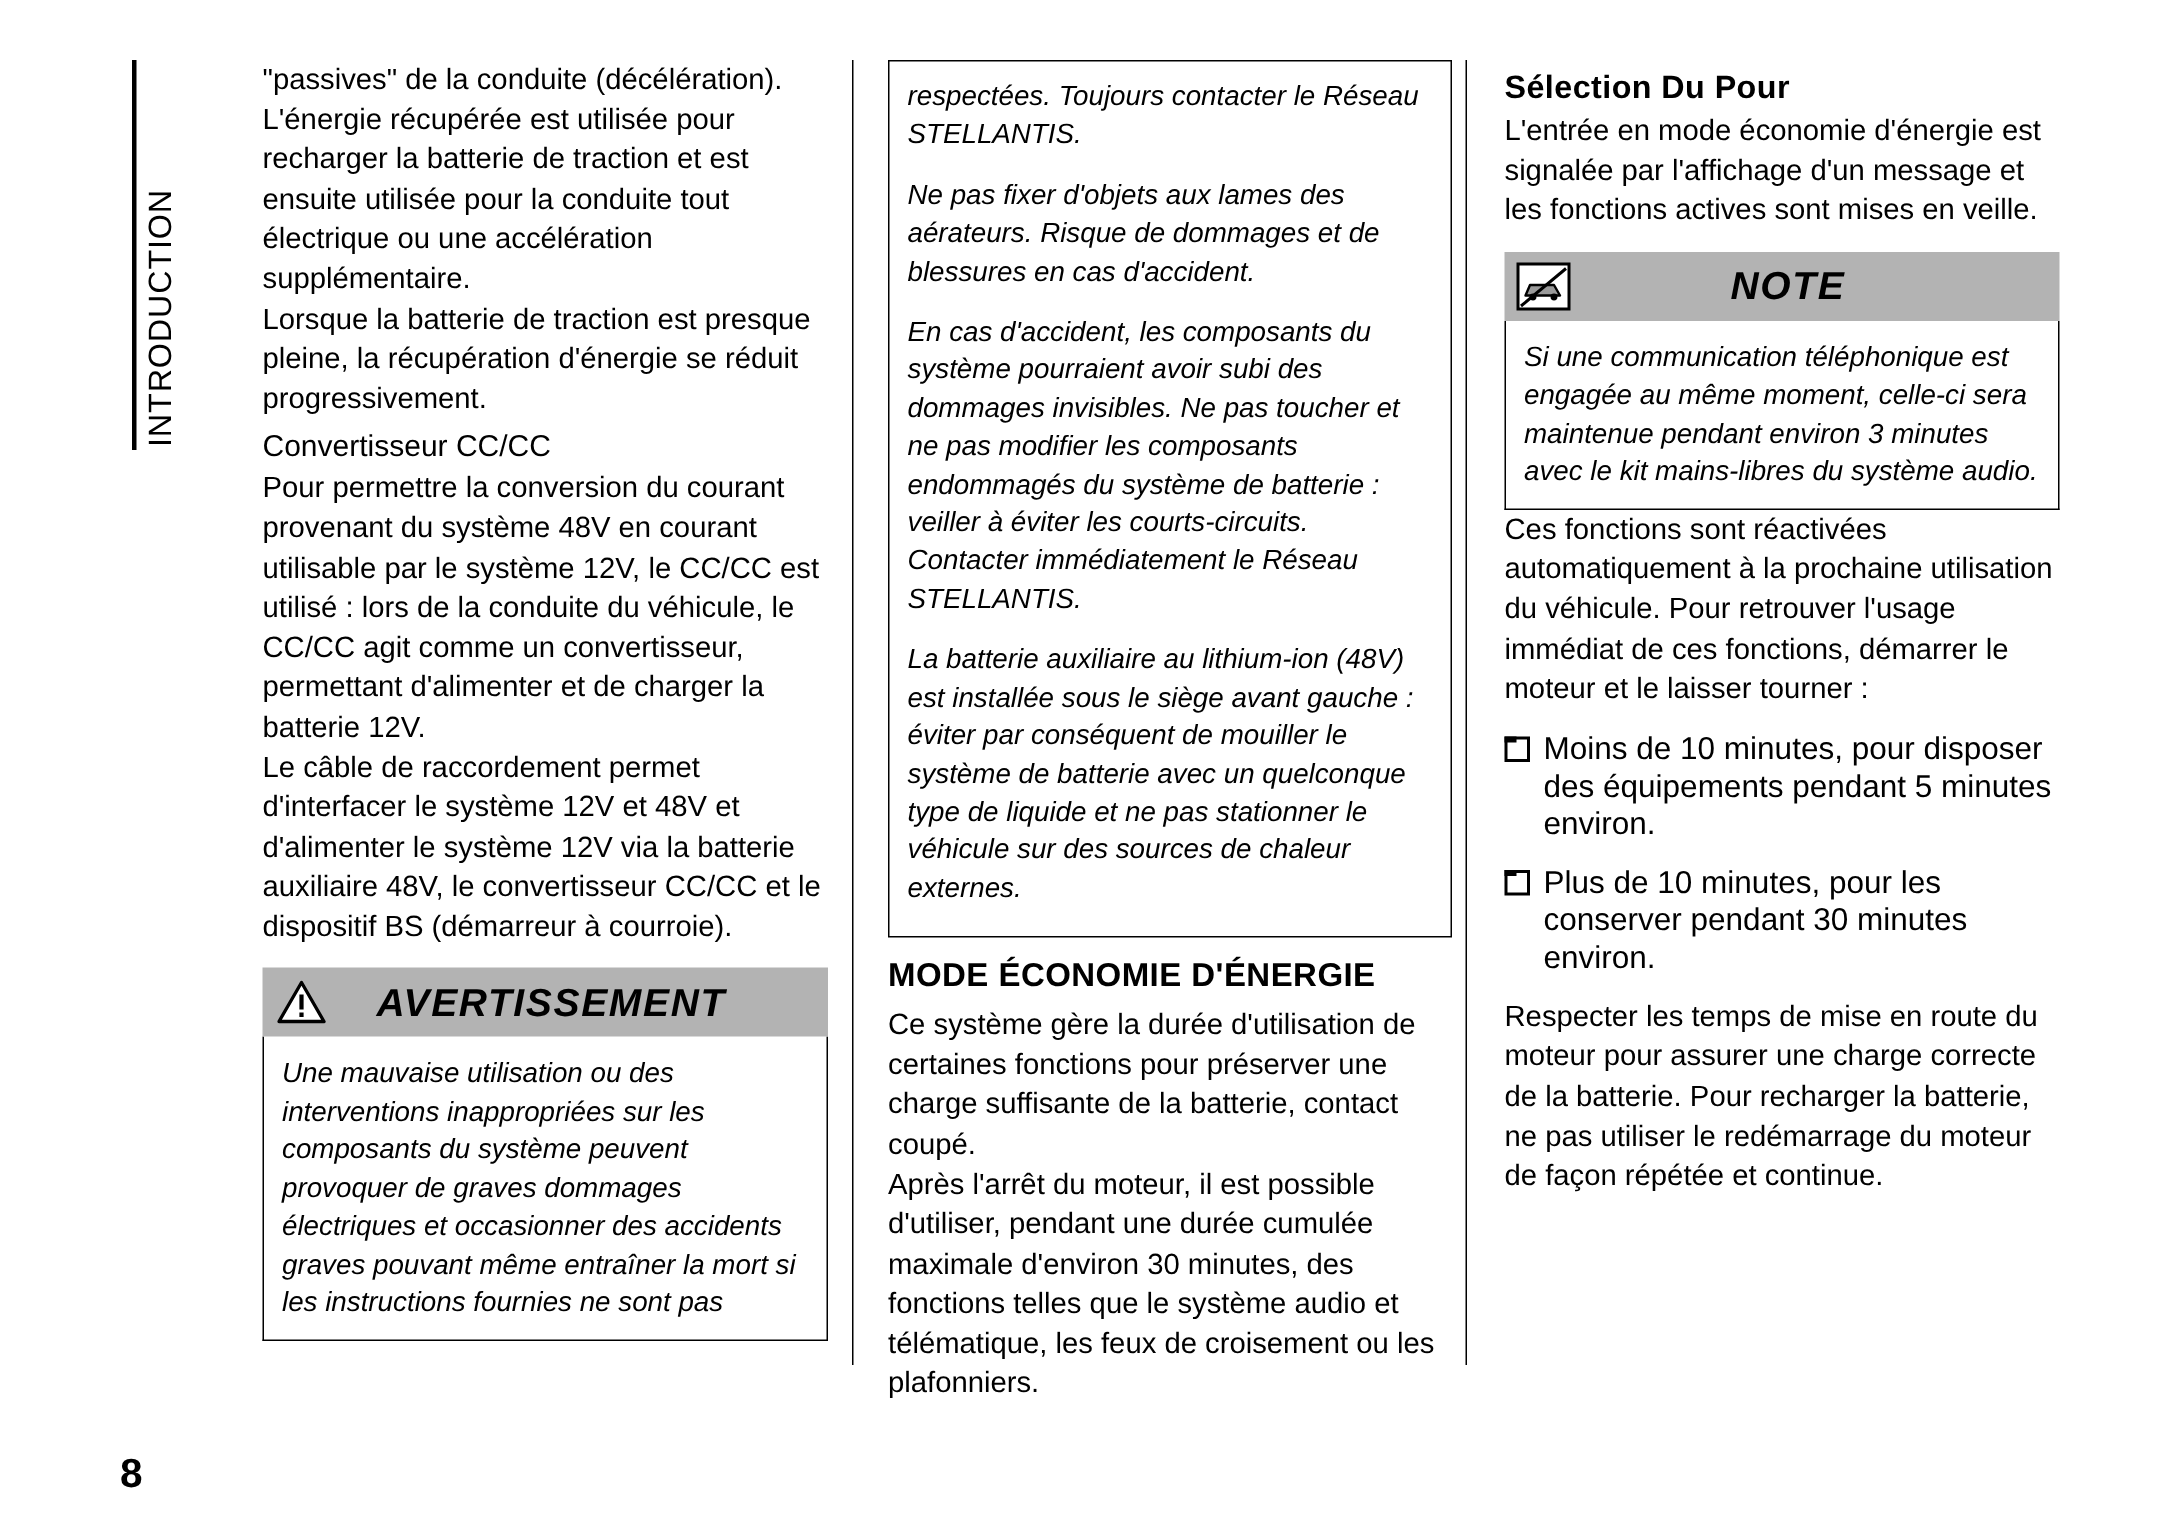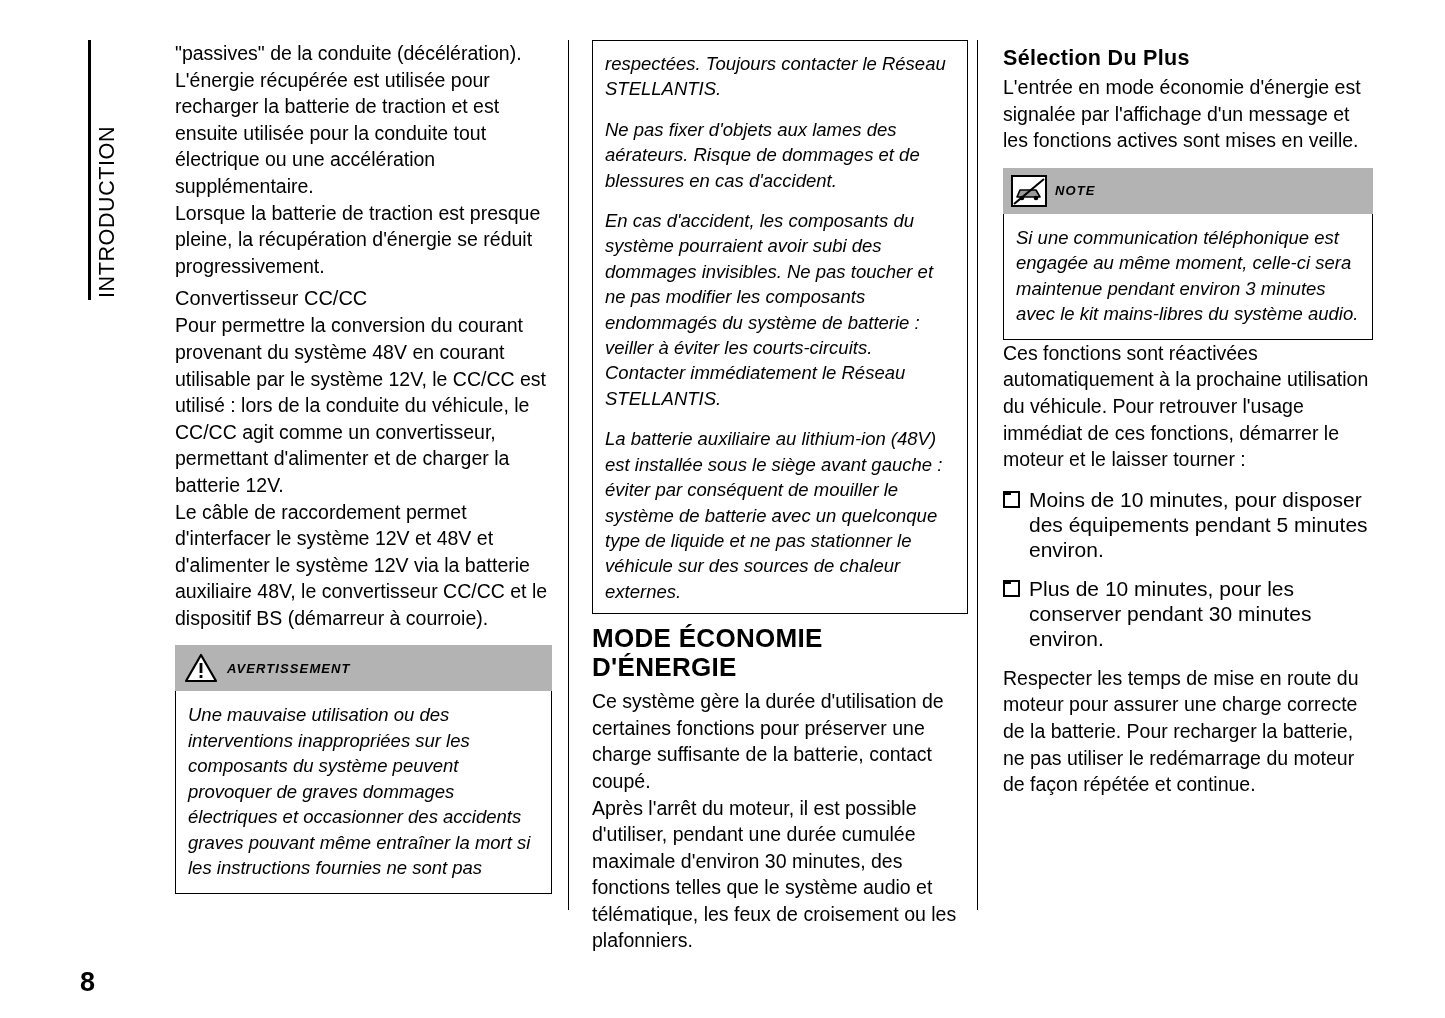--- a/index.html
+++ b/index.html
@@ -84,21 +84,21 @@
 
   h2.sec-title {
     margin: 4px 0 2px 0;
     font-size: 21.5px;
     font-weight: bold;
     line-height: 28px;
     letter-spacing: 0.3px;
   }
   h2.sec-title-caps {
     margin: 10px 0 6px 0;
-    font-size: 26px;
+    font-size: 22px;
     font-weight: bold;
     line-height: 29px;
     letter-spacing: 0.3px;
   }
   h3.sub-title {
     margin: 6px 0 0 0;
     font-size: 20px;
     font-weight: normal;
     line-height: 27px;
   }
@@ -116,40 +116,40 @@
     position: relative;
   }
   .box-header .icon {
     width: 52px;
     display: flex;
     align-items: center;
     justify-content: center;
   }
   .box-header .title {
     flex: 1;
-    text-align: left;
-    font-size: 13px;
+    text-align: center;
+    font-size: 26px;
     font-style: italic;
     font-weight: bold;
     letter-spacing: 1.1px;
     padding-right: 44px;
   }
   .box-body {
     border: 1px solid #000;
     border-top: none;
     padding: 11px 12px 12px 12px;
     font-style: italic;
     font-size: 18.5px;
     line-height: 25.5px;
   }
 
   
   .framed {
     border: 1px solid #000;
-    padding: 10px 12px 9px 12px;
+    padding: 10px 12px 20px 12px;
     font-style: italic;
     font-size: 18.5px;
     line-height: 25.4px;
   }
   .framed p { font-size: 18.5px; line-height: 25.4px; }
   .framed p + p { margin-top: 15px; }
 
   
   ul.sq-list {
     list-style: none;
@@ -231,21 +231,21 @@
       <p>En cas d'accident, les composants du système pourraient avoir subi des dommages invisibles. Ne pas toucher et ne pas modifier les composants endommagés du système de batterie : veiller à éviter les courts-circuits. Contacter immédiatement le Réseau STELLANTIS.</p>
       <p>La batterie auxiliaire au lithium-ion (48V) est installée sous le siège avant gauche : éviter par conséquent de mouiller le système de batterie avec un quelconque type de liquide et ne pas stationner le véhicule sur des sources de chaleur externes.</p>
     </div>
 
     <h2 class="sec-title-caps">MODE ÉCONOMIE D'ÉNERGIE</h2>
     <p class="body-text">Ce système gère la durée d'utilisation de certaines fonctions pour préserver une charge suffisante de la batterie, contact coupé.</p>
     <p class="body-text">Après l'arrêt du moteur, il est possible d'utiliser, pendant une durée cumulée maximale d'environ 30 minutes, des fonctions telles que le système audio et télématique, les feux de croisement ou les plafonniers.</p>
   </div>
 
   <div class="col col3">
-    <h2 class="sec-title">Sélection Du Plus</h2>
+    <h2 class="sec-title">Sélection Du Pour</h2>
     <p class="body-text">L'entrée en mode économie d'énergie est signalée par l'affichage d'un message et les fonctions actives sont mises en veille.</p>
 
     <div class="box">
       <div class="box-header">
         <div class="icon">
           <svg width="38" height="34" viewBox="0 0 38 34" aria-hidden="true">
             <rect x="2" y="2" width="34" height="30" fill="#ffffff" stroke="#000000" stroke-width="2"></rect>
             <path d="M7 23 L10 16 L26 16 L30 23 Z" fill="#9a9a9a" stroke="#000000" stroke-width="1.6" stroke-linejoin="round"></path>
             <circle cx="12" cy="24" r="2.3" fill="#000000"></circle>
             <circle cx="26" cy="24" r="2.3" fill="#000000"></circle>

